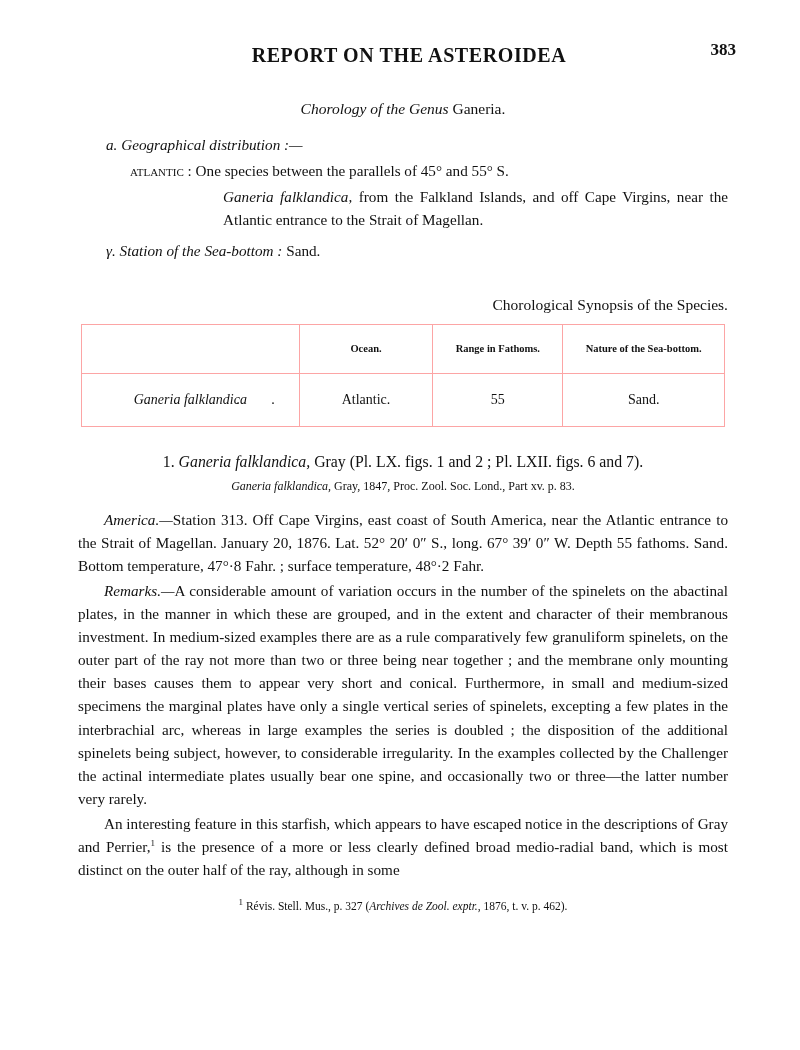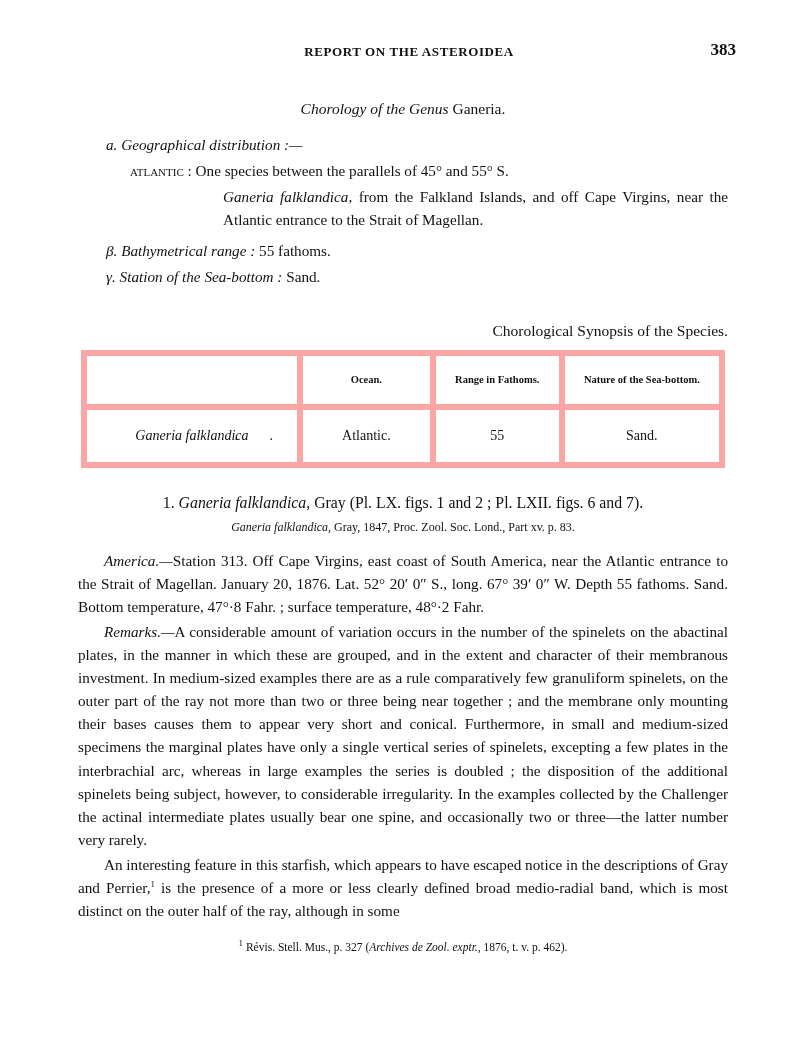--- a/index.html
+++ b/index.html
@@ -25,21 +25,21 @@
   .header-row {
     position: relative;
     height: 34px;
   }
   .running-head {
     position: absolute;
     left: 12px;
     right: 0;
     top: 4px;
     text-align: center;
-    font-size: 13px;
+    font-size: 20px;
     letter-spacing: 0.6px;
     font-variant: small-caps;
     text-transform: uppercase;
     font-weight: 600;
   }
   .folio {
     position: absolute;
     right: -8px;
     top: 0px;
     font-size: 17px;
@@ -86,21 +86,21 @@
     margin-bottom: 10px;
   }
 
   table.synopsis {
     border-collapse: collapse;
     width: 644px;
     margin: 0 auto;
     font-size: 11.5px;
   }
   table.synopsis th, table.synopsis td {
-    border: 6px solid #fca5a5;
+    border: 1px solid #fca5a5;
     padding: 9px 4px;
     text-align: center;
     font-weight: normal;
   }
   table.synopsis th {
     font-size: 10.5px;
     font-weight: 700;
     height: 30px;
   }
   table.synopsis td {
@@ -180,25 +180,20 @@
     <div class="sec-line indent-2">
       <span class="sc">Atlantic :</span>
       <span>One species between the parallels of 45° and 55° S.</span>
     </div>
 
     <div class="hang">
       <span class="sp">Ganeria falklandica,</span>
       <span>from the Falkland Islands, and off Cape Virgins, near the Atlantic entrance to the Strait of Magellan.</span>
     </div>
 
-    <div class="sec-line indent-1">
-      <span class="gk">β.</span>
-      <i>Bathymetrical range :</i>
-      <span>55 fathoms.</span>
-    </div>
 
     <div class="sec-line indent-1">
       <span class="gk">γ.</span>
       <i>Station of the Sea-bottom :</i>
       <span>Sand.</span>
     </div>
 
     <div class="synopsis-title">Chorological Synopsis of the Species.</div>
 
     <table class="synopsis">

